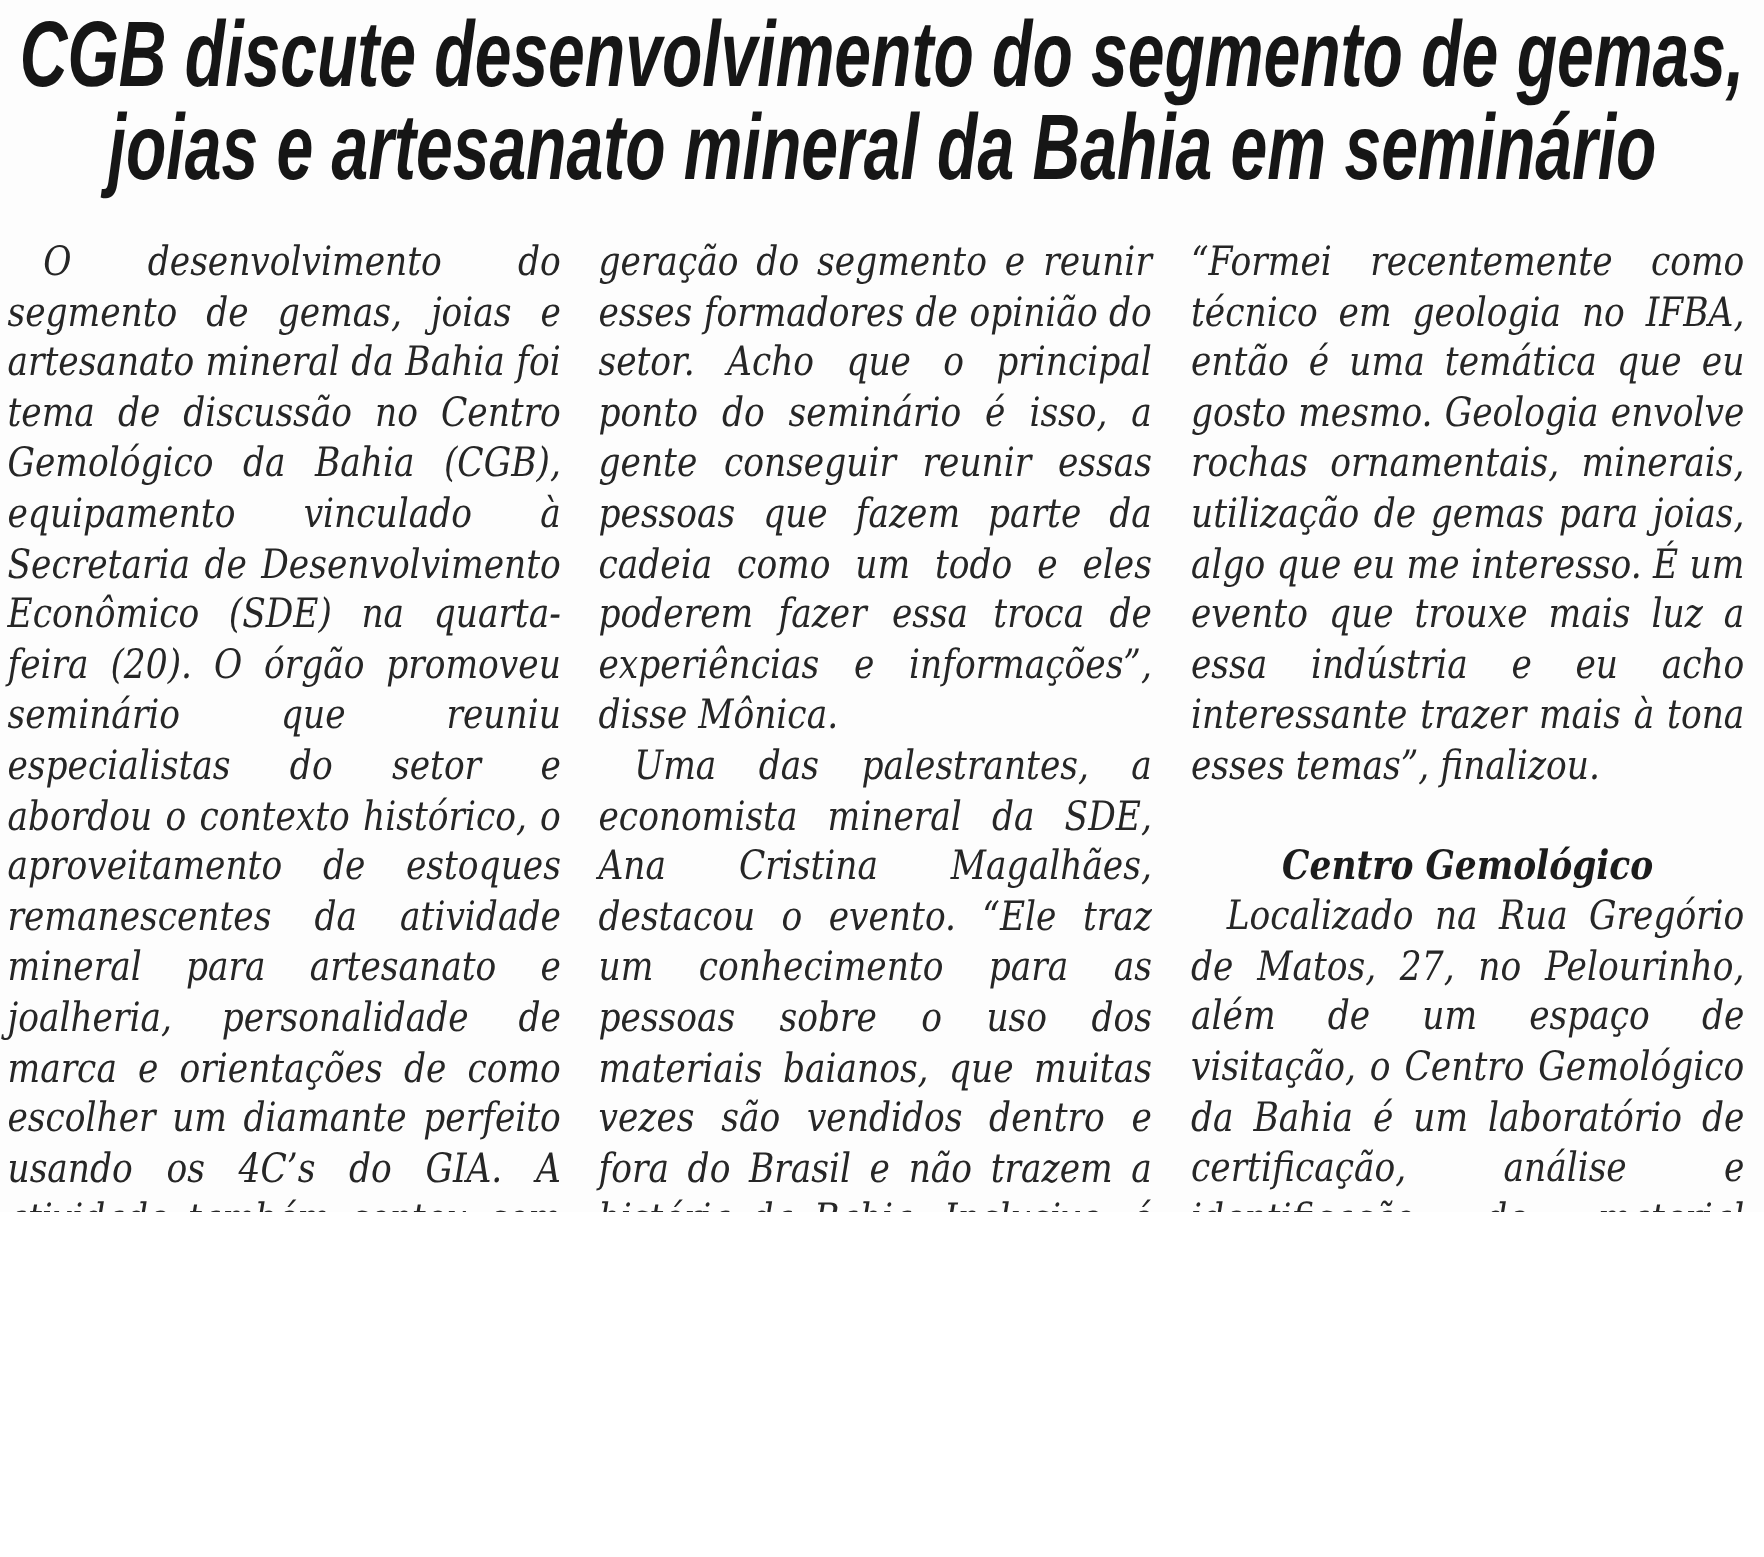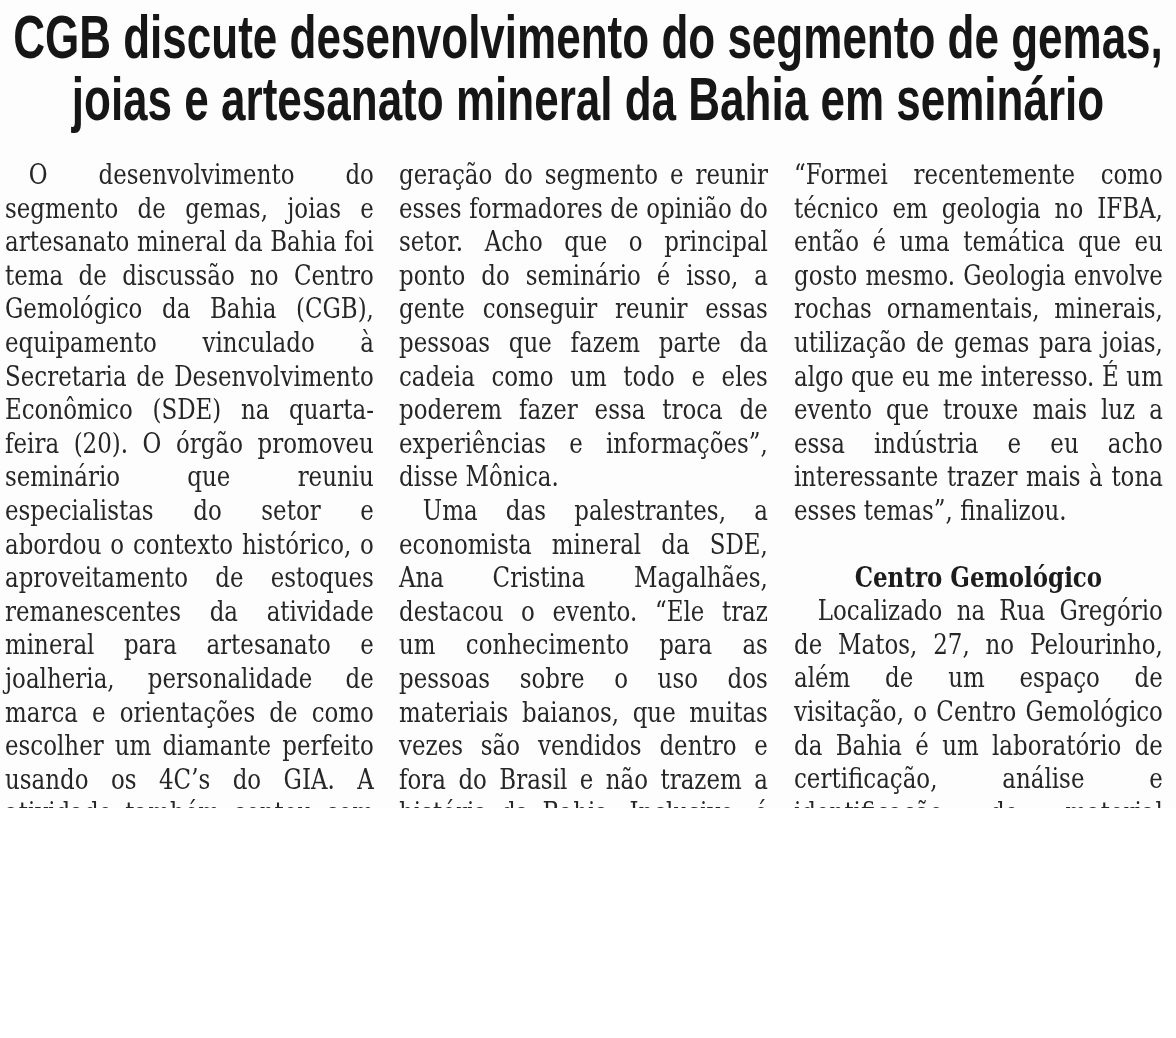--- a/index.html
+++ b/index.html
@@ -6,20 +6,21 @@
     margin: 0;
     padding: 0;
     background: #ffffff;
   }
   .page {
     position: relative;
     width: 1176px;
     height: 808px;
     background: #fdfdfd;
     overflow: hidden;
+    font-style: italic;
   }
   .headline {
     position: absolute;
     top: 6px;
     left: 50%;
     width: 1660px;
     margin-left: -830px;
     transform: scaleX(0.71);
     transform-origin: center top;
     text-align: center;

